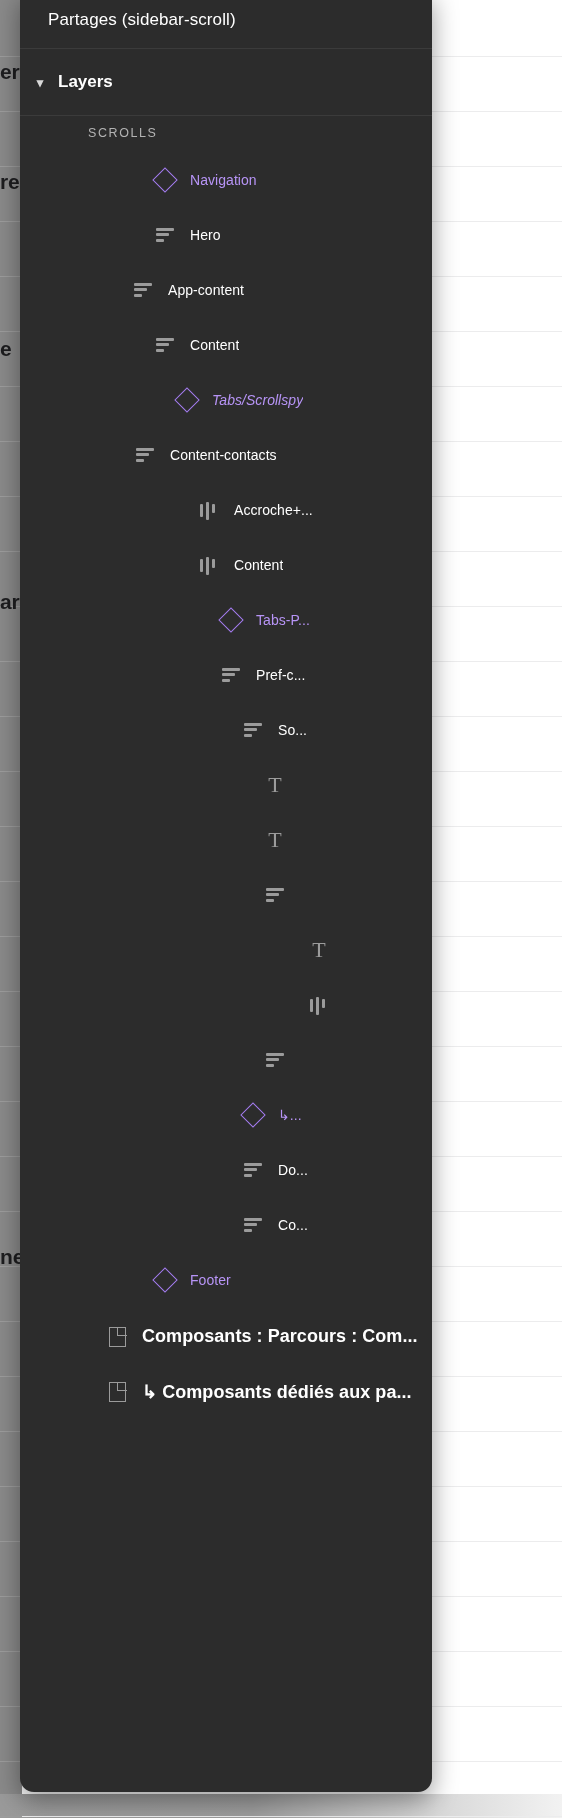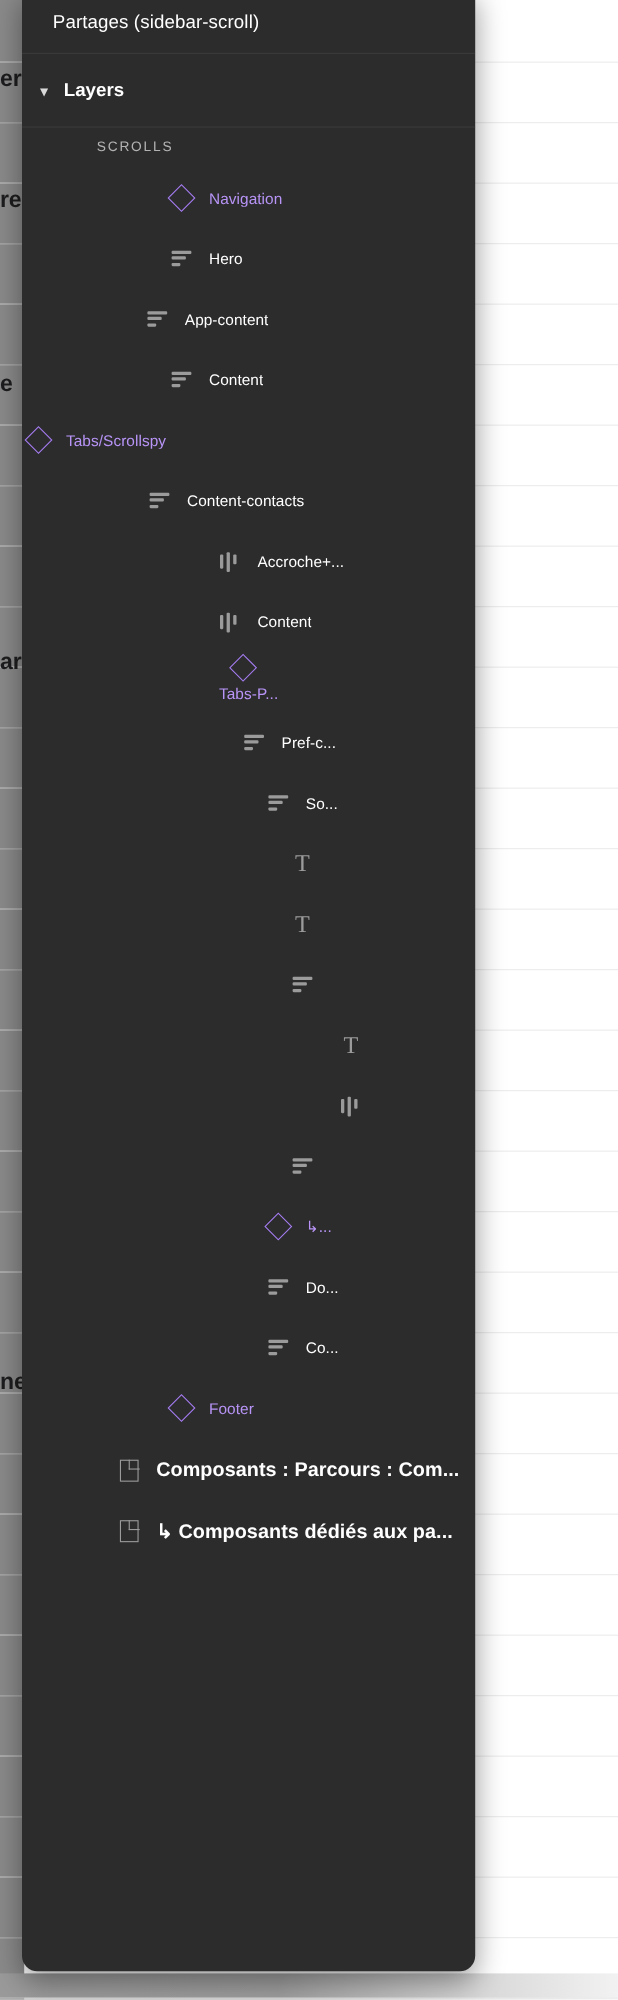--- a/index.html
+++ b/index.html
@@ -319,21 +319,21 @@
         <div class="layer-row frame" style="padding-left: 130px;">
           <span class="layer-icon">
             <span class="ic-frame-v">
               <i></i>
               <i></i>
               <i></i>
             </span>
           </span>
           <span class="layer-label">Content</span>
         </div>
-        <div class="layer-row component" style="">
+        <div class="layer-row component" style="padding-left: 152px; font-style: italic;">
           <span class="layer-icon">
             <span class="ic-diamond"></span>
           </span>
           <span class="layer-label">Tabs/Scrollspy</span>
         </div>
         <div class="layer-row frame" style="padding-left: 110px;">
           <span class="layer-icon">
             <span class="ic-frame-v">
               <i></i>
               <i></i>
@@ -355,21 +355,21 @@
         <div class="layer-row frame" style="padding-left: 174px;">
           <span class="layer-icon">
             <span class="ic-frame-h">
               <i></i>
               <i></i>
               <i></i>
             </span>
           </span>
           <span class="layer-label">Content</span>
         </div>
-        <div class="layer-row component" style=" flex-direction: column;">
+        <div class="layer-row component" style="padding-left: 196px;">
           <span class="layer-icon">
             <span class="ic-diamond"></span>
           </span>
           <span class="layer-label">Tabs-P...</span>
         </div>
         <div class="layer-row frame" style="padding-left: 196px;">
           <span class="layer-icon">
             <span class="ic-frame-v">
               <i></i>
               <i></i>

